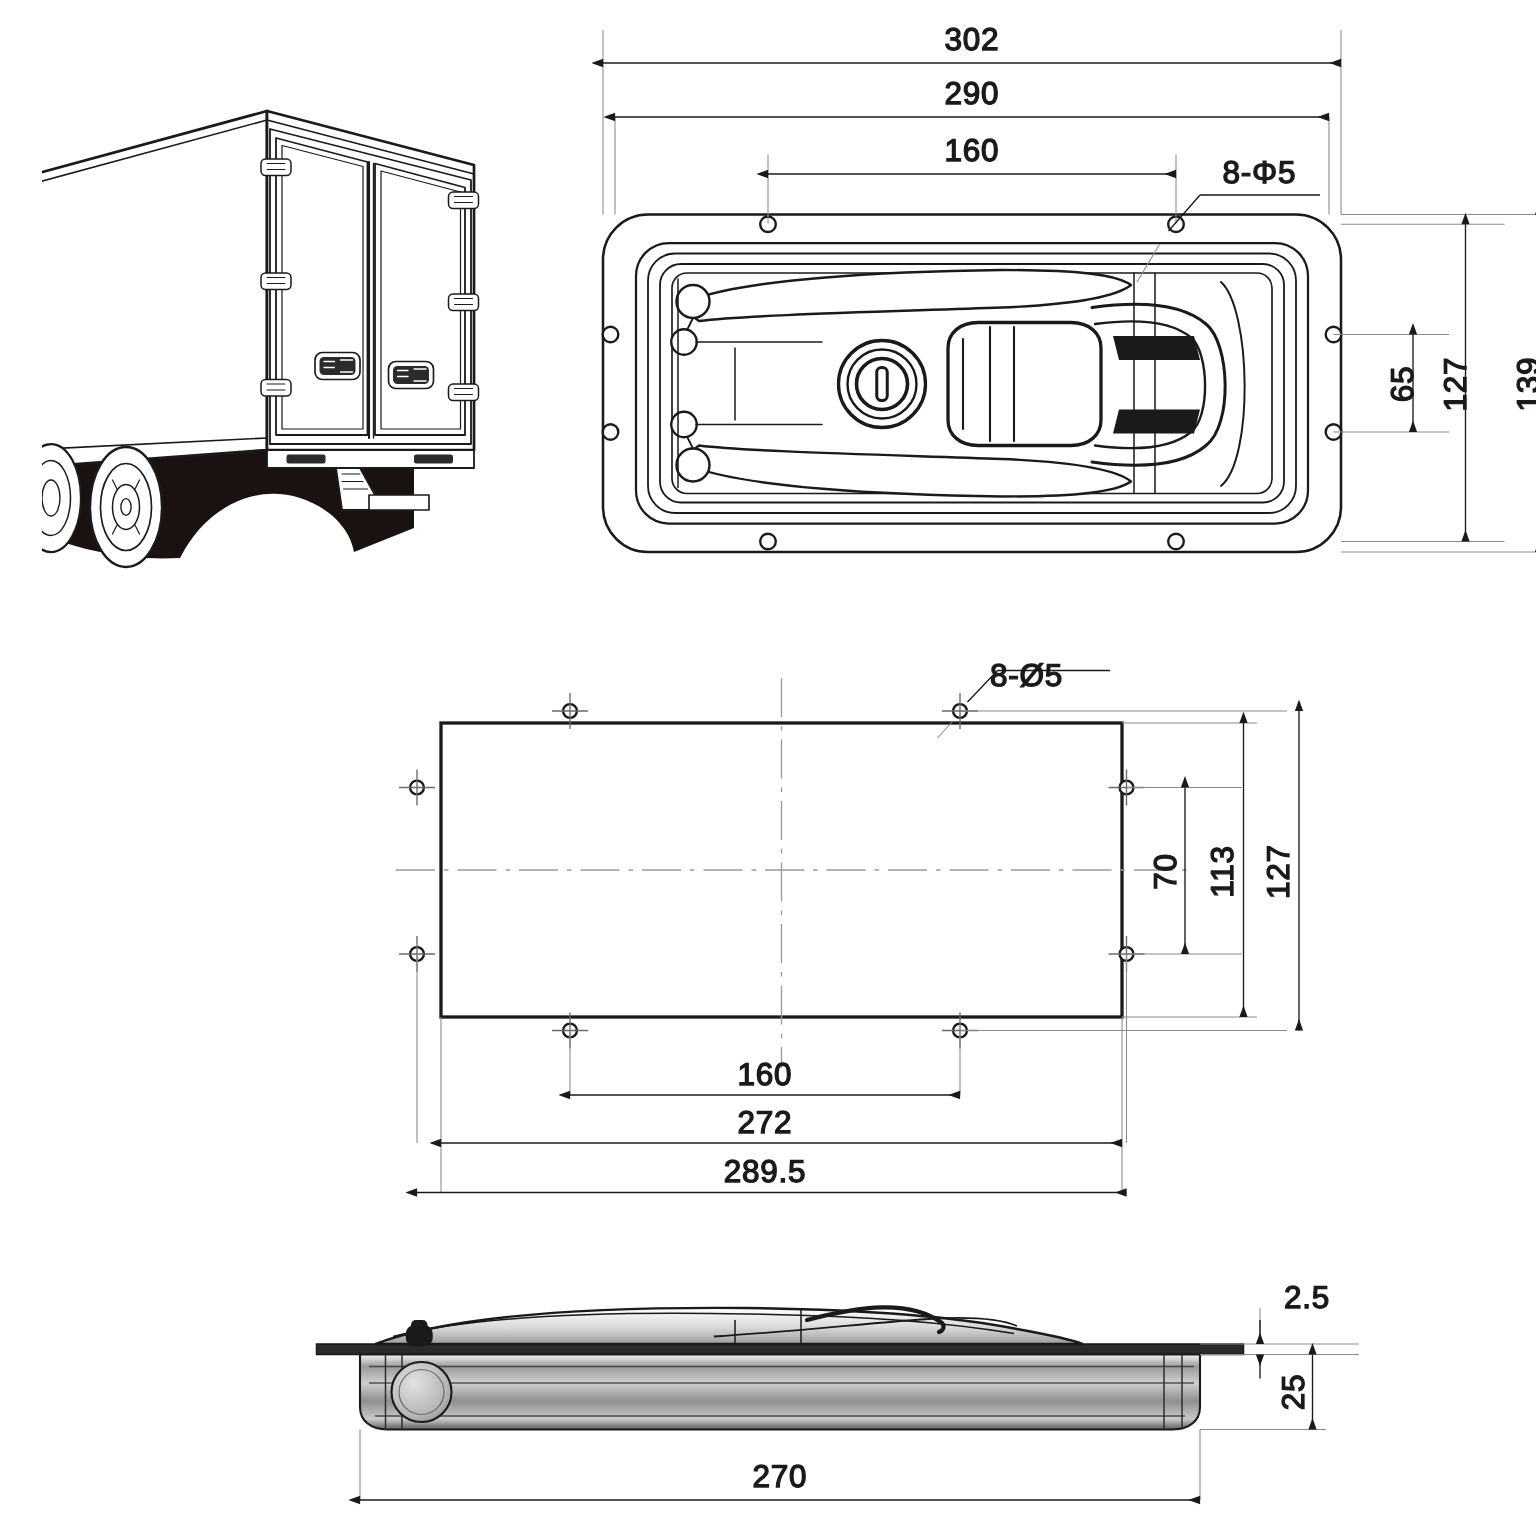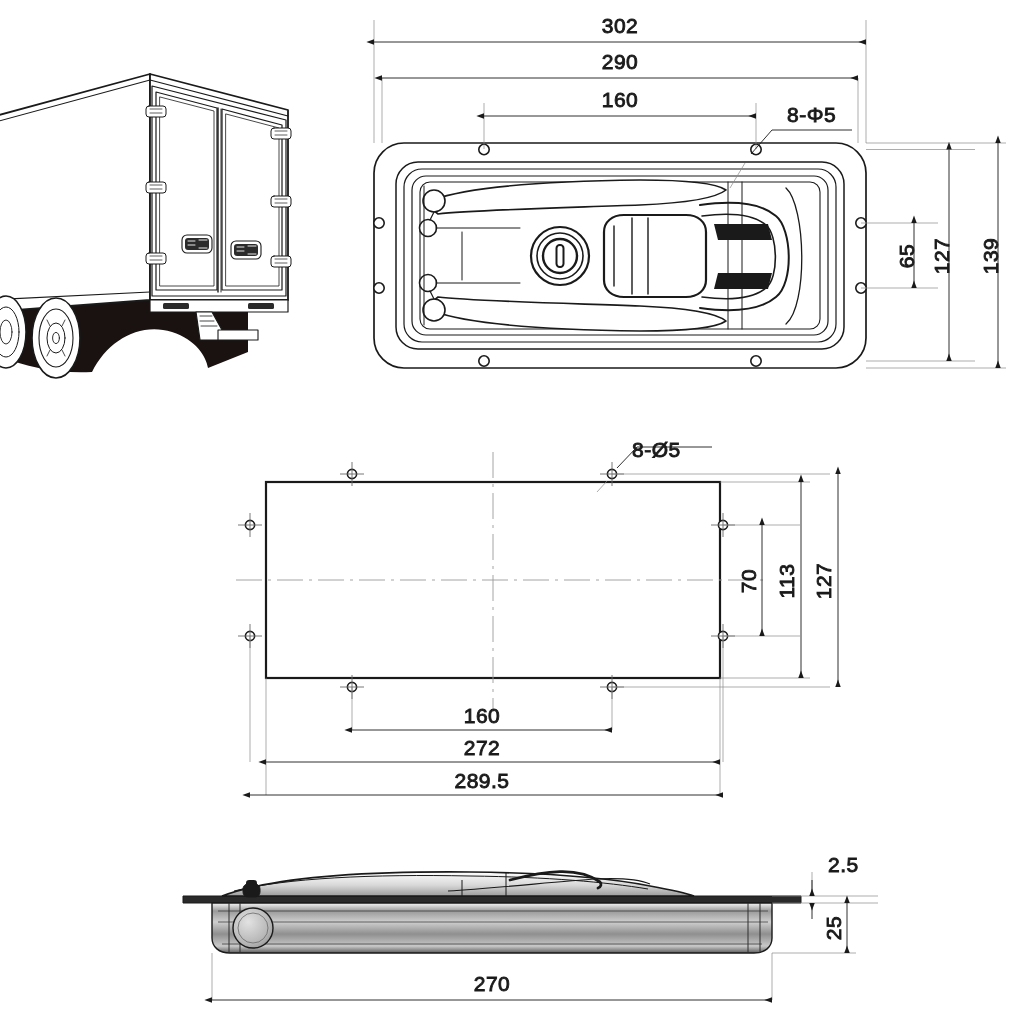--- a/index.html
+++ b/index.html
@@ -3,21 +3,21 @@
 <meta charset="utf-8">
 <style>
   html,body{margin:0;padding:0;background:#ffffff;}
   body{
     width:1024px;height:1024px;
     font-family:"Liberation Sans", sans-serif;
     color:#1a1a1a;
     overflow:hidden;
     position:relative;
   }
-  #sheet{position:absolute;left:0;top:0;width:940px;height:1024px;}
+  #sheet{position:absolute;left:0;top:0;width:940px;height:1024px;padding-left:28px;}
   svg{display:block;}
   .dimtxt{
     font-family:"Liberation Sans", sans-serif;
     font-size:21px;
     fill:#1a1a1a;
     letter-spacing:0.5px;
   }
 </style>
 </head>
 <body>

